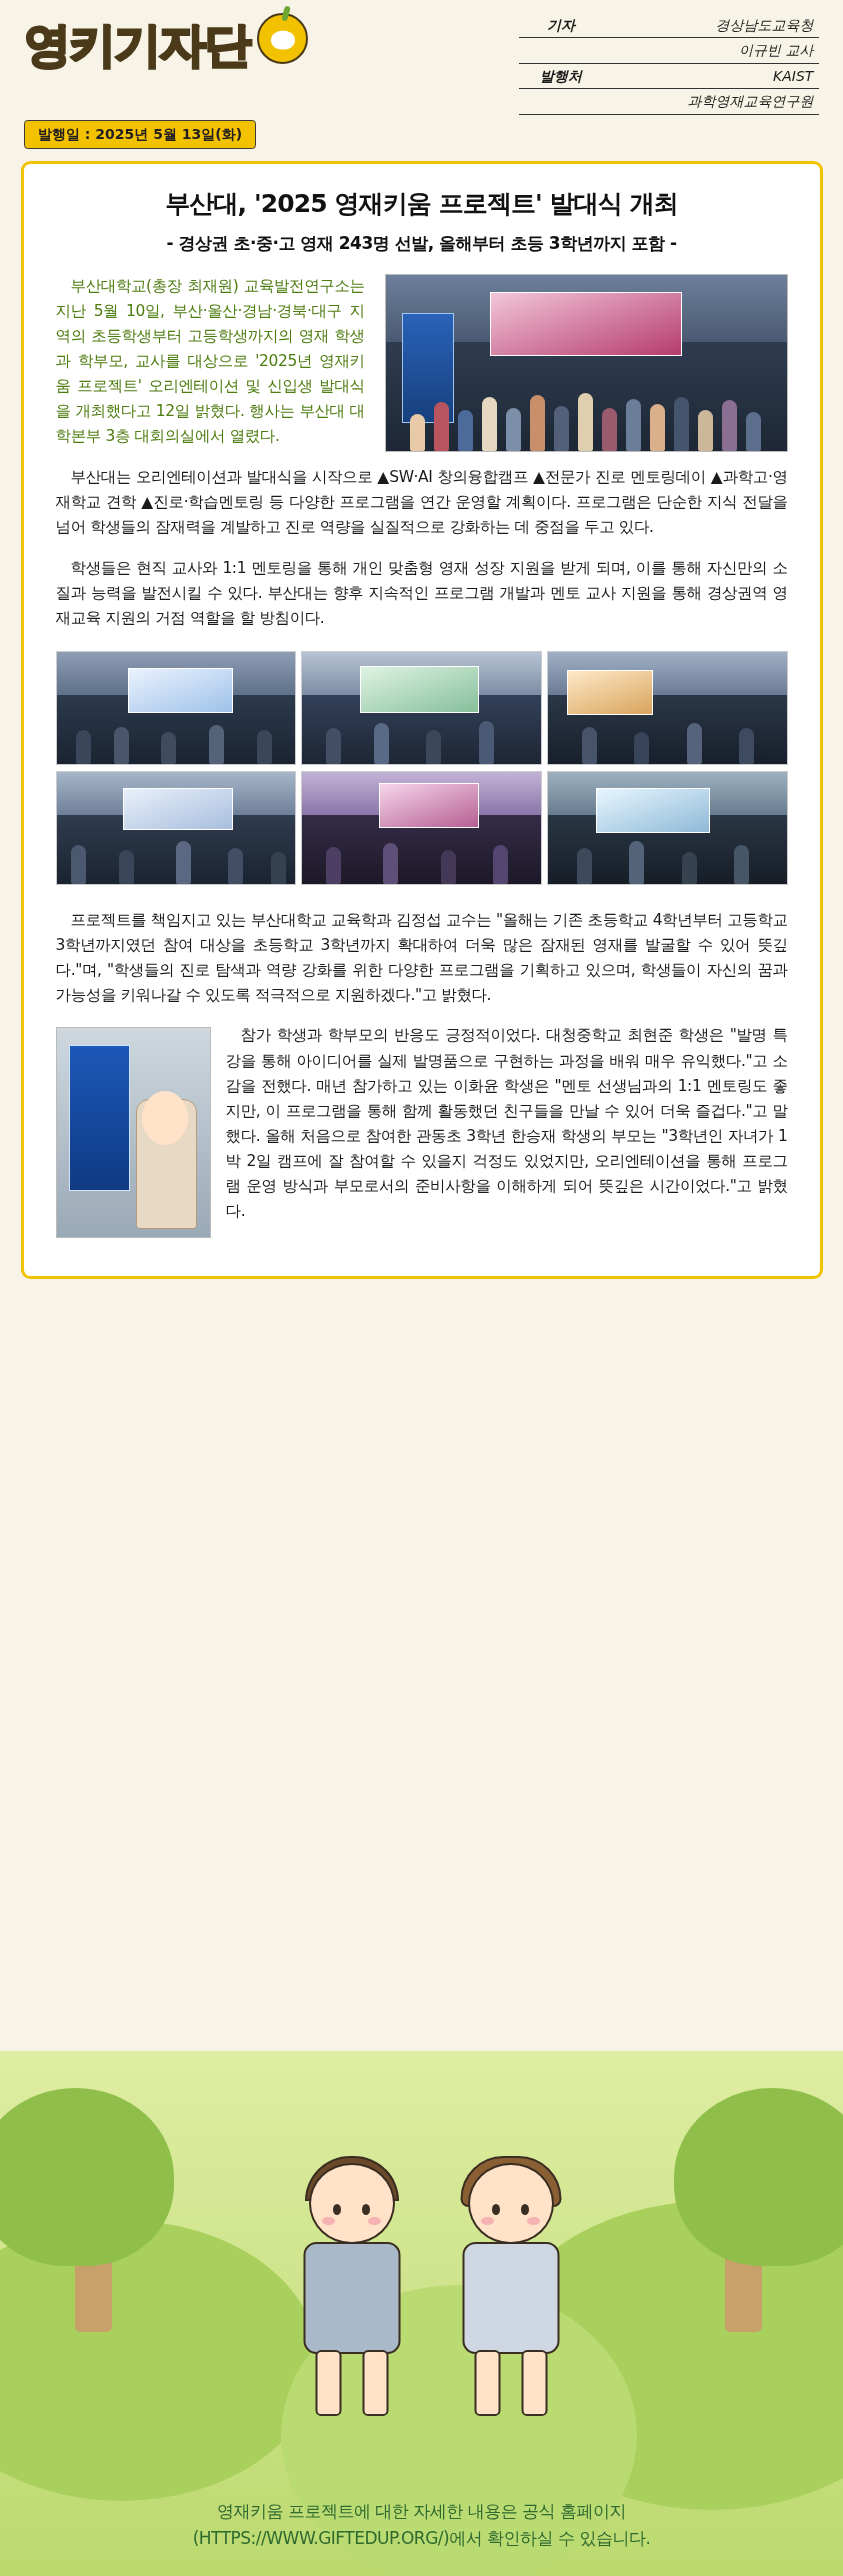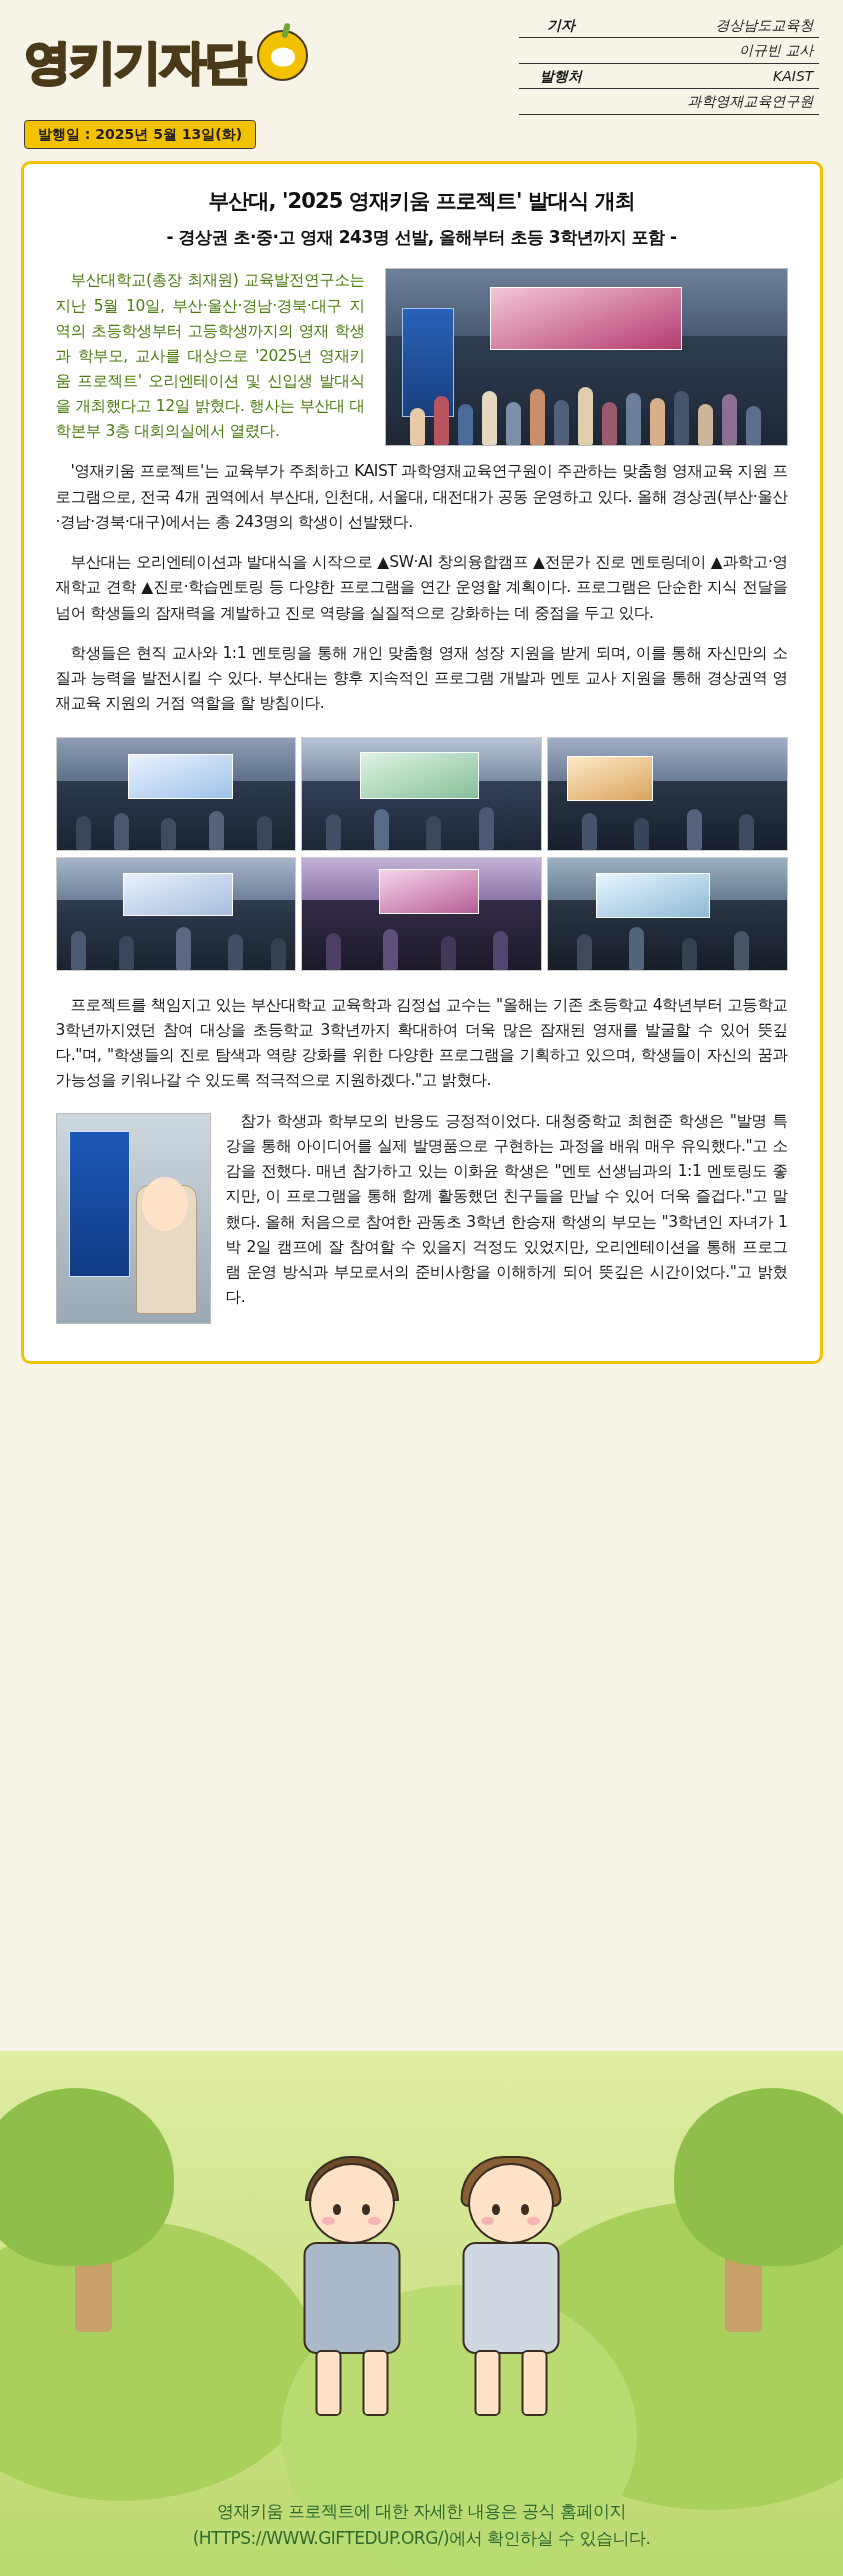--- a/index.html
+++ b/index.html
@@ -20,21 +20,21 @@
 
   
   .header {
     position:relative;
     height:169px;
     background:#f7f3e6;
     padding:17px 28px 0 28px;
   }
   .logo-wrap {
     position:absolute;
-    left:24px; top:30px;
+    left:24px; top:13px;
     display:flex; align-items:flex-end;
   }
   .logo-text {
     font-size:47px;
     font-weight:bold;
     color:#f2c200;
     -webkit-text-stroke:2.8px #4a3a1a;
     letter-spacing:-1.9px;
     line-height:1;
     font-family:"DejaVu Sans","Liberation Sans",sans-serif;
@@ -101,21 +101,21 @@
     position:absolute;
     left:20.6px; top:161px;
     width:802px;
     background:#ffffff;
     border:3.7px solid #f2c200;
     border-radius:9.4px;
     padding:24px 32px 32px 32px;
   }
   .headline {
     text-align:center;
-    font-size:21px;
+    font-size:25px;
     font-weight:bold;
     color:#111;
     letter-spacing:-0.9px;
     line-height:1.3;
   }
   .subhead {
     text-align:center;
     font-size:17px;
     font-weight:bold;
     color:#111;
@@ -317,21 +317,20 @@
             <i style="left:72%;height:54px;background:#46556e"></i>
           <i style="left:78%;height:41px;background:#cdb79a"></i>
             <i style="left:84%;height:51px;background:#8a6f93"></i>
           <i style="left:90%;height:39px;background:#5b6e8c"></i>
         </div>
       </div>
       <div class="lead-text indent">부산대학교(총장 최재원) 교육발전연구소는 지난 5월 10일, 부산·울산·경남·경북·대구 지역의 초등학생부터 고등학생까지의 영재 학생과 학부모, 교사를 대상으로 '2025년 영재키움 프로젝트' 오리엔테이션 및 신입생 발대식을 개최했다고 12일 밝혔다. 행사는 부산대 대학본부 3층 대회의실에서 열렸다.</div>
       <div style="clear:both"></div>
     </div>
 
-    <p class="body-text indent p">'영재키움 프로젝트'는 교육부가 주최하고 KAIST 과학영재교육연구원이 주관하는 맞춤형 영재교육 지원 프로그램으로, 전국 4개 권역에서 부산대, 인천대, 서울대, 대전대가 공동 운영하고 있다. 올해 경상권(부산·울산·경남·경북·대구)에서는 총 243명의 학생이 선발됐다.</p>
     <p class="body-text indent p">부산대는 오리엔테이션과 발대식을 시작으로 ▲SW·AI 창의융합캠프 ▲전문가 진로 멘토링데이 ▲과학고·영재학교 견학 ▲진로·학습멘토링 등 다양한 프로그램을 연간 운영할 계획이다. 프로그램은 단순한 지식 전달을 넘어 학생들의 잠재력을 계발하고 진로 역량을 실질적으로 강화하는 데 중점을 두고 있다.</p>
     <p class="body-text indent p">학생들은 현직 교사와 1:1 멘토링을 통해 개인 맞춤형 영재 성장 지원을 받게 되며, 이를 통해 자신만의 소질과 능력을 발전시킬 수 있다. 부산대는 향후 지속적인 프로그램 개발과 멘토 교사 지원을 통해 경상권역 영재교육 지원의 거점 역할을 할 방침이다.</p>
 
     <div class="photo-grid">
       <div class="ph">
         <div class="band-top" style="background:linear-gradient(180deg,#8d9db4,#5f708a)"></div>
         <div class="band-bot" style="background:linear-gradient(180deg,#2c3a4d,#1a2331)"></div>
         <div class="screen" style="left:30%;top:14%;width:44%;height:40%;background:linear-gradient(160deg,#eaf2ff,#9fc2e8)"></div>
         <div class="crowd">
             <i style="left:8%;height:34px;background:#3a4659"></i>

